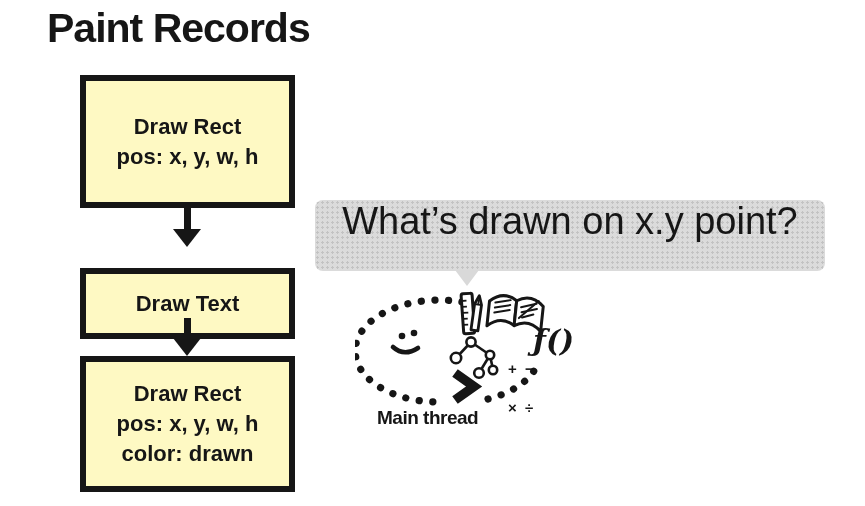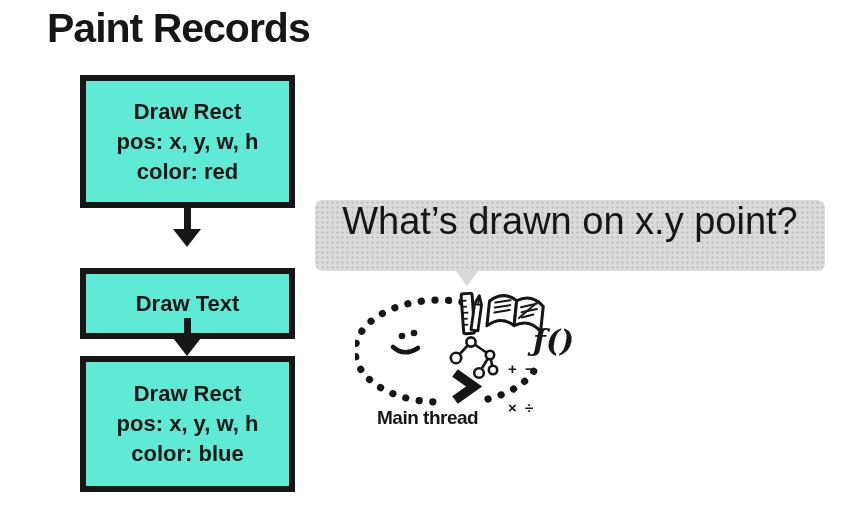--- a/index.html
+++ b/index.html
@@ -9,21 +9,21 @@
     background:#ffffff; overflow:hidden;
     font-family:"Liberation Sans", sans-serif;
     color:#161616;
   }
   .page-title {
     position:absolute; left:47px; top:5px;
     font-size:41px; font-weight:bold; letter-spacing:-1px; color:#161616;
   }
   .flow-box {
     position:absolute; left:80px; width:215px;
-    border:6px solid #161616; background:#5eead4;
+    border:6px solid #161616; background:#fef9c3;
     display:flex; flex-direction:column; align-items:center; justify-content:center;
     text-align:center;
   }
   .flow-box .line {
     font-size:22px; font-weight:bold; line-height:30px; white-space:nowrap;
   }
   .box-1 { top:75px;  height:133px; }
   .box-2 { top:247px; height:71px;margin-top:21px;  }
   .box-3 { top:356px; height:136px; }
   .arrow-stem {
@@ -74,37 +74,36 @@
 </head>
 <body>
 
 <div class="stage">
 
   <div class="page-title">Paint Records</div>
 
   <div class="flow-box box-1">
     <div class="line">Draw Rect</div>
     <div class="line">pos: x, y, w, h</div>
-    <div class="line">color: red</div>
   </div>
 
   <div class="arrow-stem stem-1"></div>
   <div class="arrow-head head-1"></div>
 
   <div class="flow-box box-2">
     <div class="line">Draw Text</div>
   </div>
 
   <div class="arrow-stem stem-2"></div>
   <div class="arrow-head head-2"></div>
 
   <div class="flow-box box-3">
     <div class="line">Draw Rect</div>
     <div class="line">pos: x, y, w, h</div>
-    <div class="line">color: blue</div>
+    <div class="line">color: drawn</div>
   </div>
 
   <div class="speech-bubble">
     <span class="bubble-text">What’s drawn on x.y point?</span>
   </div>
   <div class="bubble-tail"></div>
 
   <svg class="doodle-svg" viewBox="355 283 240 130">
 
     <g fill="none" stroke="#161616" stroke-width="7.2" stroke-linecap="round" stroke-dasharray="0.1 13.5">

